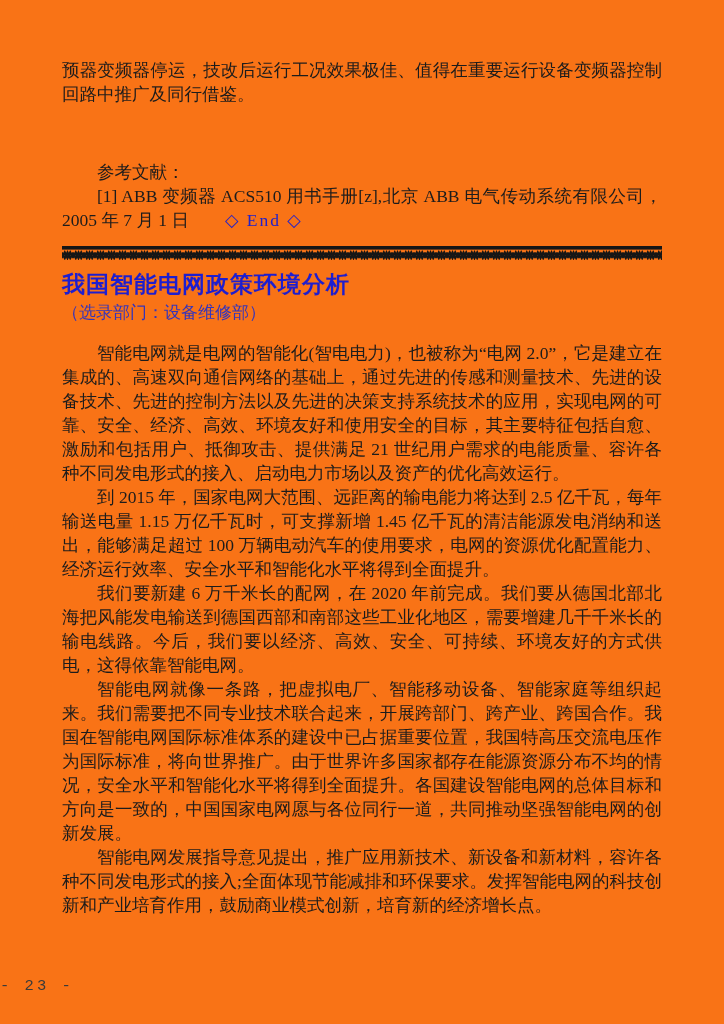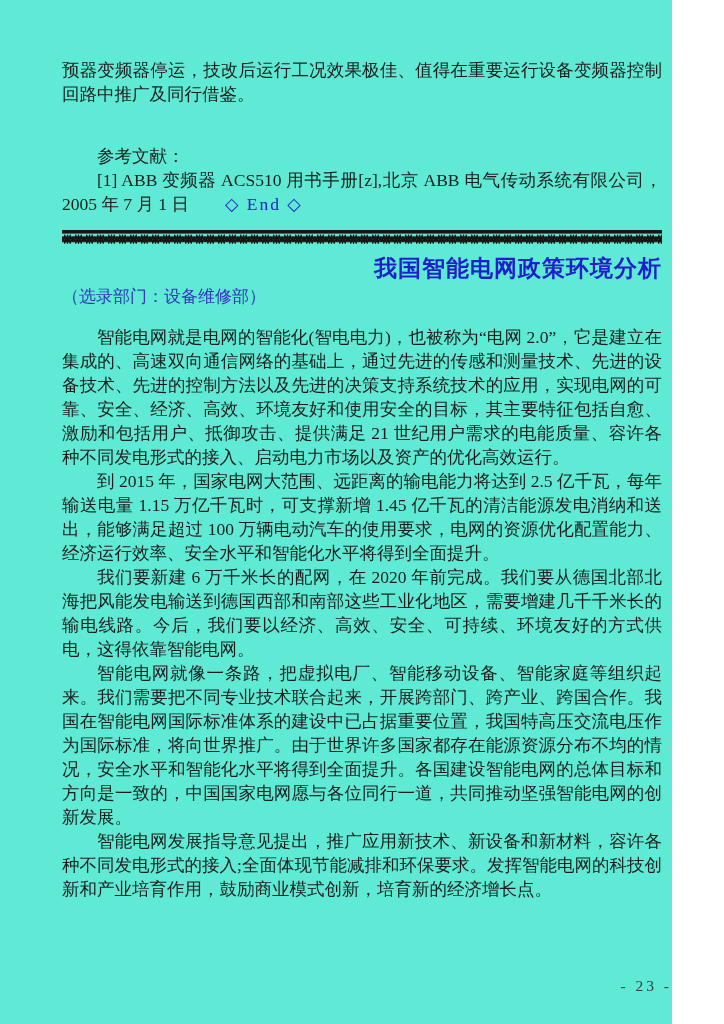--- a/index.html
+++ b/index.html
@@ -2,79 +2,79 @@
 <html><head>
 <meta charset="utf-8">
 <style>
   html, body {
     margin: 0;
     padding: 0;
     background: #ffffff;
   }
   .page {
     position: relative;
-    width: 672px;
+    width: 724px;
     height: 1024px;
-    background: #5eead4;
+    background: #f97316;
     overflow: hidden;
     color: #1c1c1c;
   }
   .content {
     position: absolute;
     left: 62px;
     top: 58px;
     width: 600px;
   }
   .body-text {
     margin: 0;
     font-family: "Liberation Serif", "DejaVu Serif", serif;
     font-size: 17.5px;
     line-height: 24px;
     text-align: justify;
     color: #1c1c1c;
   }
   .indent { text-indent: 2em; }
-  .refs-heading { margin-top: 38px; }
+  .refs-heading { margin-top: 54px; }
   .end-marker {
     color: #2121cc;
     margin-left: 36px;
     letter-spacing: 2px;
     white-space: nowrap;
   }
   .divider {
     margin-top: 14px;
     height: 14px;
     line-height: 0;
   }
   .title {
     margin: 9px 0 0 0;
     font-family: "Liberation Sans", "DejaVu Sans", sans-serif;
     font-weight: bold;
     font-size: 23px;
     line-height: 30px;
     letter-spacing: 1px;
     color: #1e1ecf;
-    text-align: right;
+    text-align: left;
   }
   .subtitle {
     margin-top: 2px;
     font-family: Liberation Serif, serif;
     font-size: 17px;
     line-height: 24px;
     color: #3434bc;
     text-align: left;
   }
   .article-body { margin-top: 16px; }
   .page-number {
     position: absolute;
     left: 0;
     right: 0;
     bottom: 28px;
-    text-align: right;
-    font-family: Liberation Serif, serif;
+    text-align: left;
+    font-family: Liberation Mono, monospace;
     font-size: 15.5px;
     line-height: 20px;
     letter-spacing: 3px;
     color: #3a3a3a;
   }
 </style>
 </head>
 <body>
 
 <div class="page">

